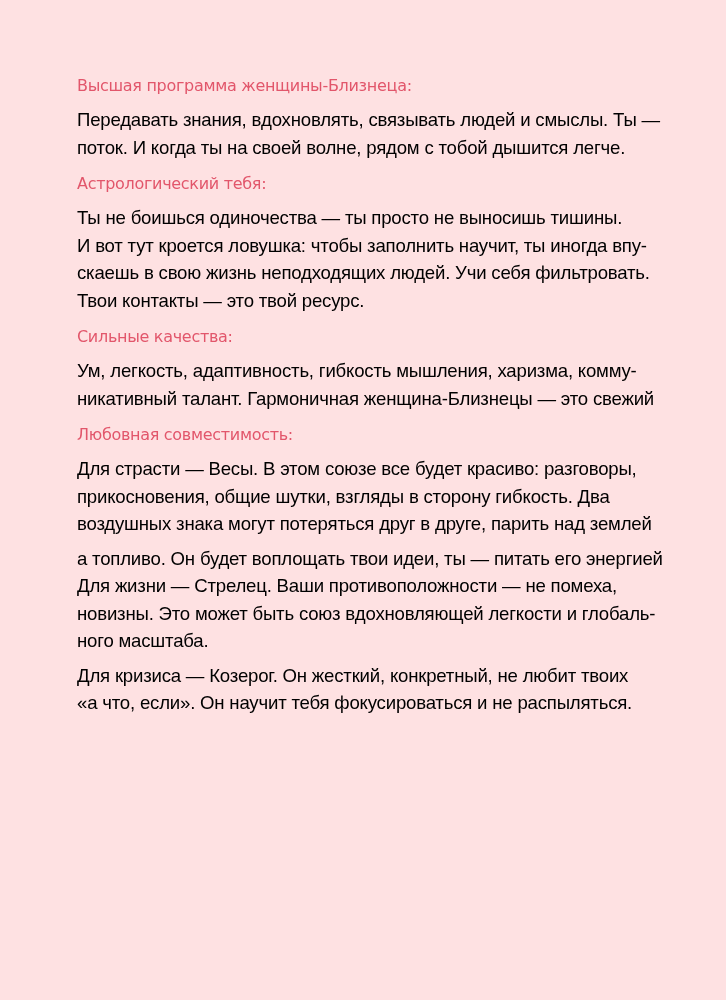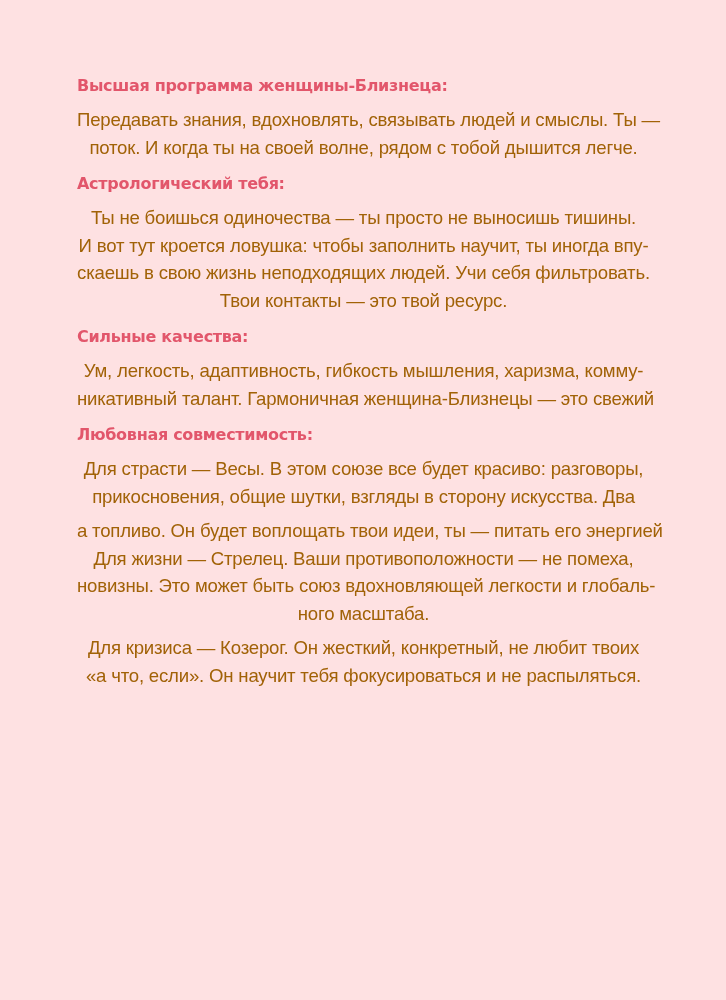--- a/index.html
+++ b/index.html
@@ -11,34 +11,33 @@
     .page {
       position: relative;
       width: 726px; height: 1000px;
       box-sizing: border-box;
       padding: 76px 60px 0 77px;
     }
     .section { margin-bottom: 13px; }
     .heading {
       color: #e2566b;
       font-family: "DejaVu Sans", sans-serif;
-      font-weight: bold;
+      font-weight: normal;
       font-size: 16px;
       letter-spacing: -0.3px;
       line-height: 20px;
       margin: 0 0 10px 0;
     }
     .para {
-      color: #a16207;
+      color: #000000;
       font-family: "Liberation Sans", sans-serif;
       font-size: 18.6px;
       line-height: 27.5px;
       margin: 0 16px 7px 0;
       letter-spacing: -0.2px;
-      text-align: center;
     }
     .para .line { display: block; white-space: nowrap; }
   </style>
 </head>
 <body>
 
 <div class="page">
 
   <div class="section">
     <div class="heading">Высшая программа женщины-Близнеца:</div>
@@ -63,21 +62,22 @@
     <div class="para">
       <span class="line">Ум, легкость, адаптивность, гибкость мышления, харизма, комму-</span>
       <span class="line">никативный талант. Гармоничная женщина-Близнецы — это свежий</span>
     </div>
   </div>
 
   <div class="section">
     <div class="heading">Любовная совместимость:</div>
     <div class="para">
       <span class="line">Для страсти — Весы. В этом союзе все будет красиво: разговоры,</span>
-      <span class="line">прикосновения, общие шутки, взгляды в сторону искусства. Два</span>
+      <span class="line">прикосновения, общие шутки, взгляды в сторону гибкость. Два</span>
+      <span class="line">воздушных знака могут потеряться друг в друге, парить над землей</span>
     </div>
     <div class="para">
       <span class="line">а топливо. Он будет воплощать твои идеи, ты — питать его энергией</span>
       <span class="line">Для жизни — Стрелец. Ваши противоположности — не помеха,</span>
       <span class="line">новизны. Это может быть союз вдохновляющей легкости и глобаль-</span>
       <span class="line">ного масштаба.</span>
     </div>
     <div class="para">
       <span class="line">Для кризиса — Козерог. Он жесткий, конкретный, не любит твоих</span>
       <span class="line">«а что, если». Он научит тебя фокусироваться и не распыляться.</span>

